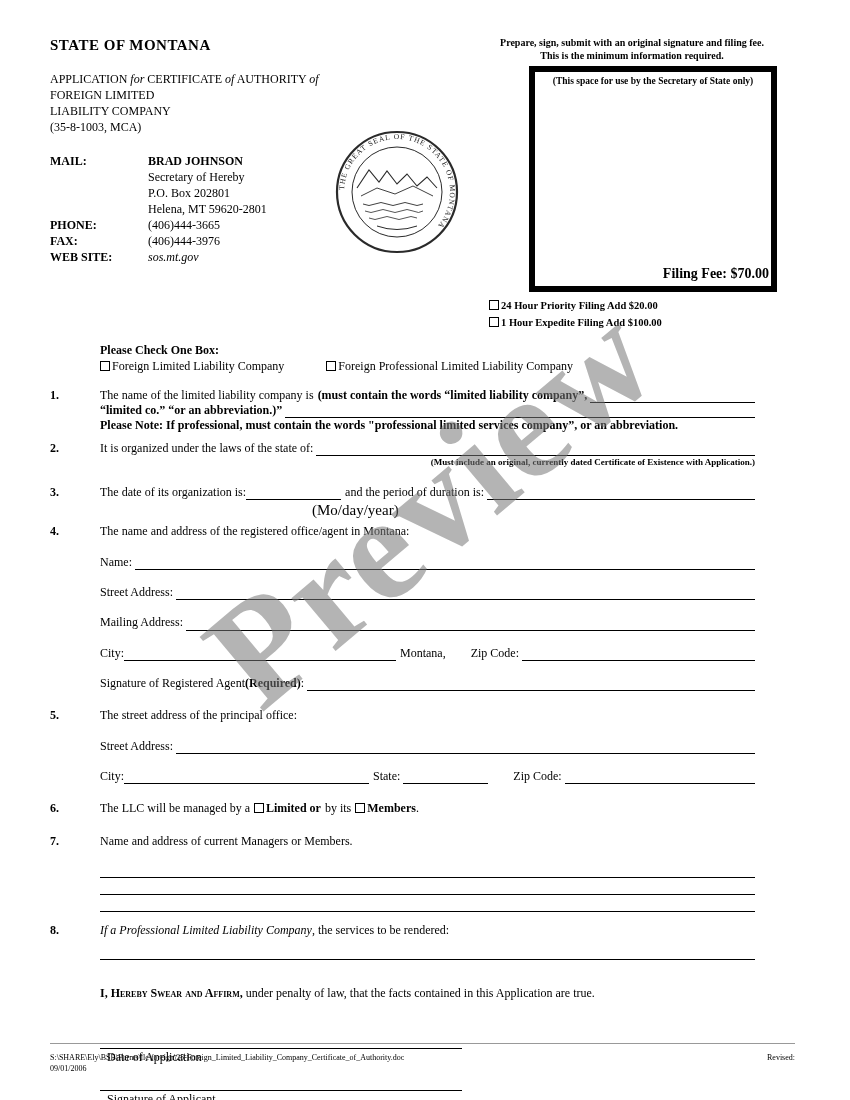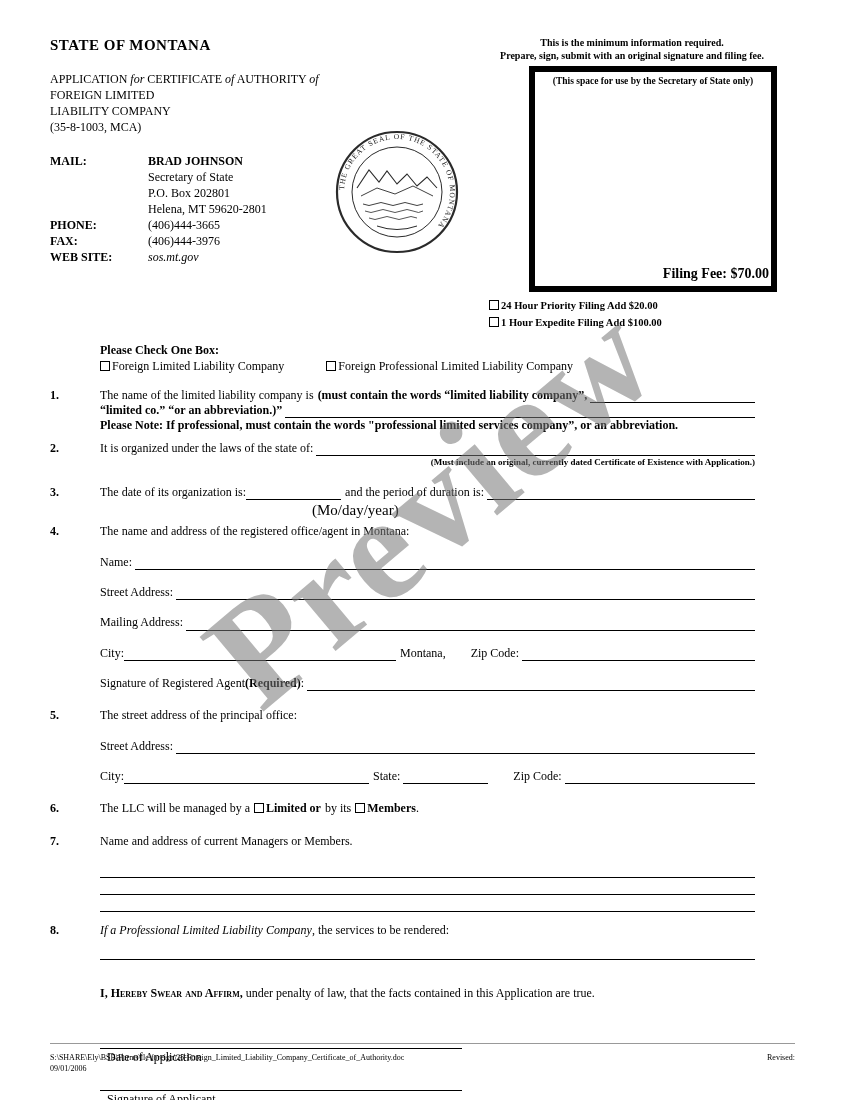--- a/index.html
+++ b/index.html
@@ -94,38 +94,38 @@
       <div class="app-title">
         <div><span>APPLICATION</span> <span class="i">for</span> <span>CERTIFICATE</span> <span class="i">of</span> <span>AUTHORITY</span> <span class="i">of</span></div>
         <div>FOREIGN LIMITED</div>
         <div>LIABILITY COMPANY</div>
         <div>(35-8-1003, MCA)</div>
       </div>
       <div class="contact">
         <div class="lbl">MAIL:</div>
         <div class="b">BRAD JOHNSON</div>
         <div></div>
-        <div>Secretary of State</div>
+        <div>Secretary of Hereby</div>
         <div></div>
         <div>P.O. Box 202801</div>
         <div></div>
         <div>Helena, MT 59620-2801</div>
         <div class="lbl">PHONE:</div>
         <div>(406)444-3665</div>
         <div class="lbl">FAX:</div>
         <div>(406)444-3976</div>
         <div class="lbl">WEB SITE:</div>
         <div class="i">sos.mt.gov</div>
       </div>
     </div>
 
     <div class="col-right">
       <div class="notice">
+        <div>Prepare, sign, submit with an original signature and filing fee.</div>
         <div>This is the minimum information required.</div>
-        <div>Prepare, sign, submit with an original signature and filing fee.</div>
       </div>
       <div class="sos-box">
         <div class="sos-label">(This space for use by the Secretary of State only)</div>
         <div class="fee">Filing Fee: $70.00</div>
       </div>
       <div class="opts">
         <div><span class="cb"></span><span>24 Hour Priority Filing Add $20.00</span></div>
         <div><span class="cb"></span><span>1 Hour Expedite Filing Add $100.00</span></div>
       </div>
     </div>

